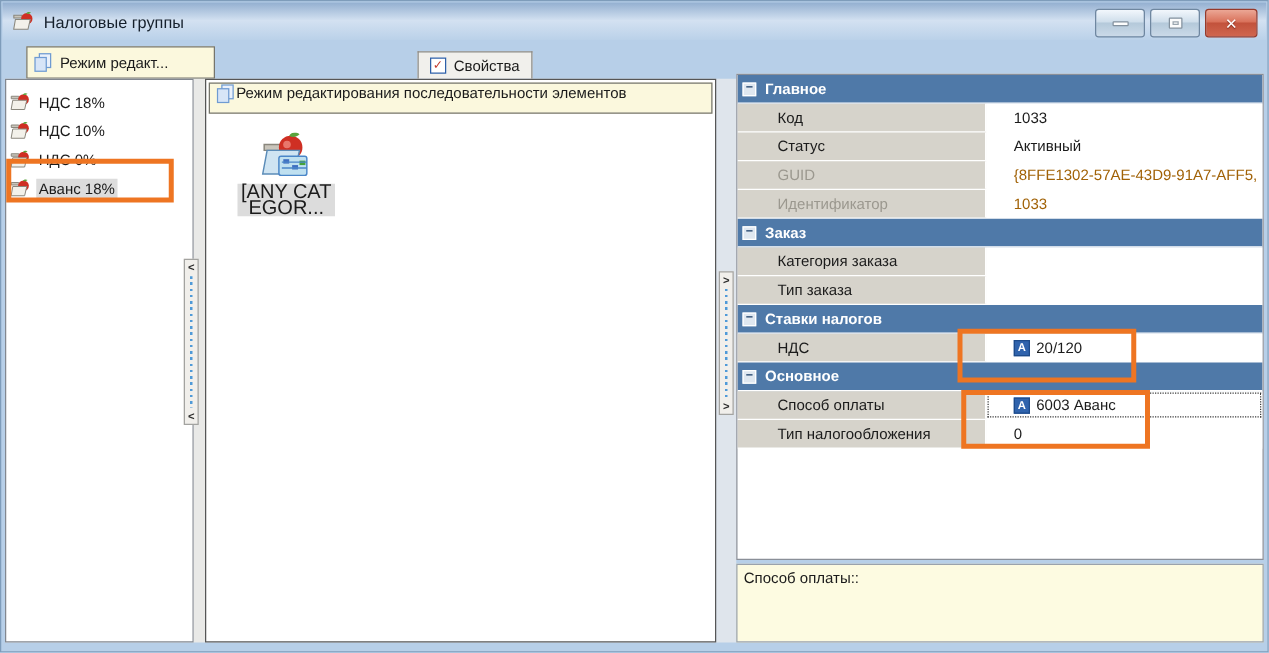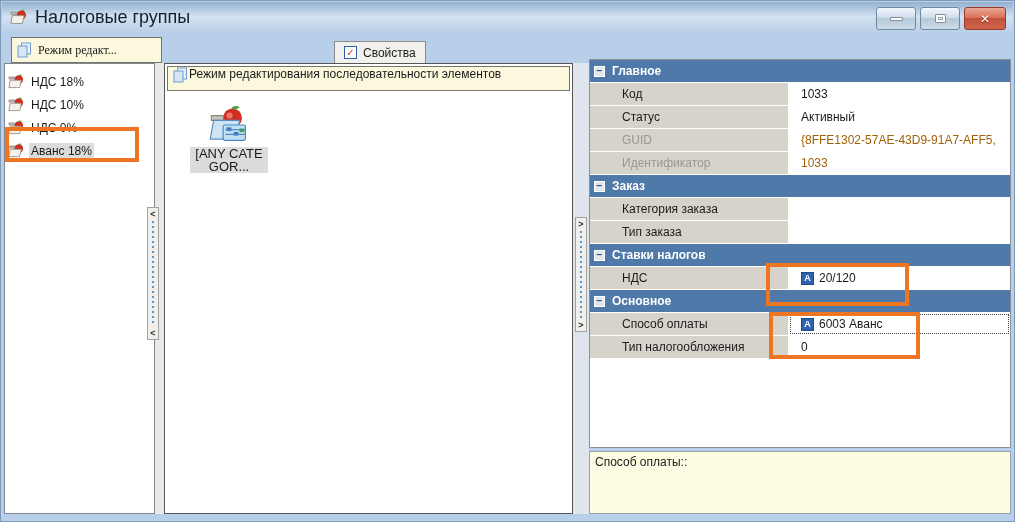--- a/index.html
+++ b/index.html
@@ -16,44 +16,44 @@
     position:absolute; inset:0;
     border:1px solid #7e9cba;
     background:#b7cfe8;
   }
   
   .titlebar {
     position:absolute; top:1px; left:1px; right:1px; height:30px;
     background: linear-gradient(#93afd0, #d3e1f1 48%, #bad1e9);
     display:flex; align-items:center; padding-left:8px; gap:7px;
   }
-  .title-text { font-size:18px; color:#15202c; }
+  .title-text { font-size:13px; color:#15202c; }
   .win-buttons { position:absolute; right:7px; top:5px; display:flex; gap:4px; }
   .wbtn {
     width:40px; height:23px; border-radius:3px;
     border:1px solid #6f87a0;
     background: linear-gradient(#f2f7fc, #cfdeeb 45%, #b4c9da 50%, #cbdae8);
     display:flex; align-items:center; justify-content:center;
     cursor:default;
   }
   .wbtn.close {
     width:42px;
     border:1px solid #97392a;
     background: linear-gradient(#eba795, #d9725b 45%, #c2523c 50%, #d0664f);
   }
   .glyph-min { width:13px; height:4px; background:#fdfdfd; border:1px solid #83919e; border-radius:1px; }
   .glyph-max { width:11px; height:9px; background:#fbfbfb; border:1px solid #83919e; border-radius:1px; display:flex; align-items:center; justify-content:center; }
   .glyph-max span { width:5px; height:3px; border:1px solid #9aa5ae; display:block; }
   .glyph-close { color:#fff; font-weight:bold; font-size:12px; text-shadow:0 1px 1px #7c2416; line-height:1; }
   
   .left-header {
-    position:absolute; left:10px; top:36px; width:151px; height:26px;
+    position:absolute; left:20px; top:36px; width:151px; height:26px;
     background:#fbf8dd; border:1px solid #75756d;
     display:flex; align-items:center; gap:6px; padding-left:5px;
-    white-space:nowrap; overflow:hidden;font-family:Liberation Serif, serif;
+    white-space:nowrap; overflow:hidden;
   }
   .left-list {
     position:absolute; left:3px; top:62px; width:151px; height:451px;
     background:#fff; border:1px solid #82878f;
     padding-top:6px;
   }
   .tree-item { height:23px; display:flex; align-items:center; gap:4px; padding-left:3px; }
   .tree-item .lbl { padding:1px 2px; }
   .tree-item.selected .lbl { background:#dcdcdc; }
   
@@ -91,21 +91,21 @@
     background:#fbf8dd; border:1px solid #75756d;
     display:flex; align-items:flex-start; gap:1px; padding-left:5px;
     white-space:nowrap; overflow:hidden;
   }
   .canvas-item {
     position:absolute; left:18px; top:42px; width:92px;
     display:flex; flex-direction:column; align-items:center;
   }
   .canvas-item .cap {
     margin-top:3px; text-align:center; background:#dcdcdc;
-    padding:0 2px; line-height:13px; font-size:13px;
+    padding:0 2px; line-height:13px; font-size:16px;
     width:78px; word-break:break-all;
   }
   
   .right-panel { position:absolute; left:588px; top:58px; width:422px; height:455px; }
   .prop-grid {
     position:absolute; top:0; left:0; width:422px; height:389px;
     background:#fff; border:1px solid #8a8f98; overflow:hidden;
   }
   .sec-header {
     height:23px; background:#4f79a8; color:#fff; font-weight:bold;
@@ -119,21 +119,21 @@
   }
   .prow { height:23px; display:flex; border-bottom:1px solid #fff; }
   .plabel {
     width:199px; background:#d6d3cb; border-right:1px solid #fff;
     display:flex; align-items:center; padding-left:32px;
     white-space:nowrap; overflow:hidden;
   }
   .plabel.dim { color:#9b988f; }
   .pvalue {
     flex:1; background:#fff; display:flex; align-items:center;
-    padding-left:12px; gap:5px; white-space:nowrap; overflow:hidden;
+    padding-left:22px; gap:5px; white-space:nowrap; overflow:hidden;
   }
   .pvalue.italic { color:#a16207; }
   .pvalue.focused { outline:1px dotted #3c3c3c; outline-offset:-2px; }
   .aicon {
     flex:0 0 auto; width:13px; height:13px; background:#2f63ad;
     border:1px solid #1c4a8a; color:#fff; font-size:9px; font-weight:bold;
     display:flex; align-items:center; justify-content:center; line-height:1;
   }
   .desc-box {
     position:absolute; left:0; top:392px; width:422px; height:63px;

